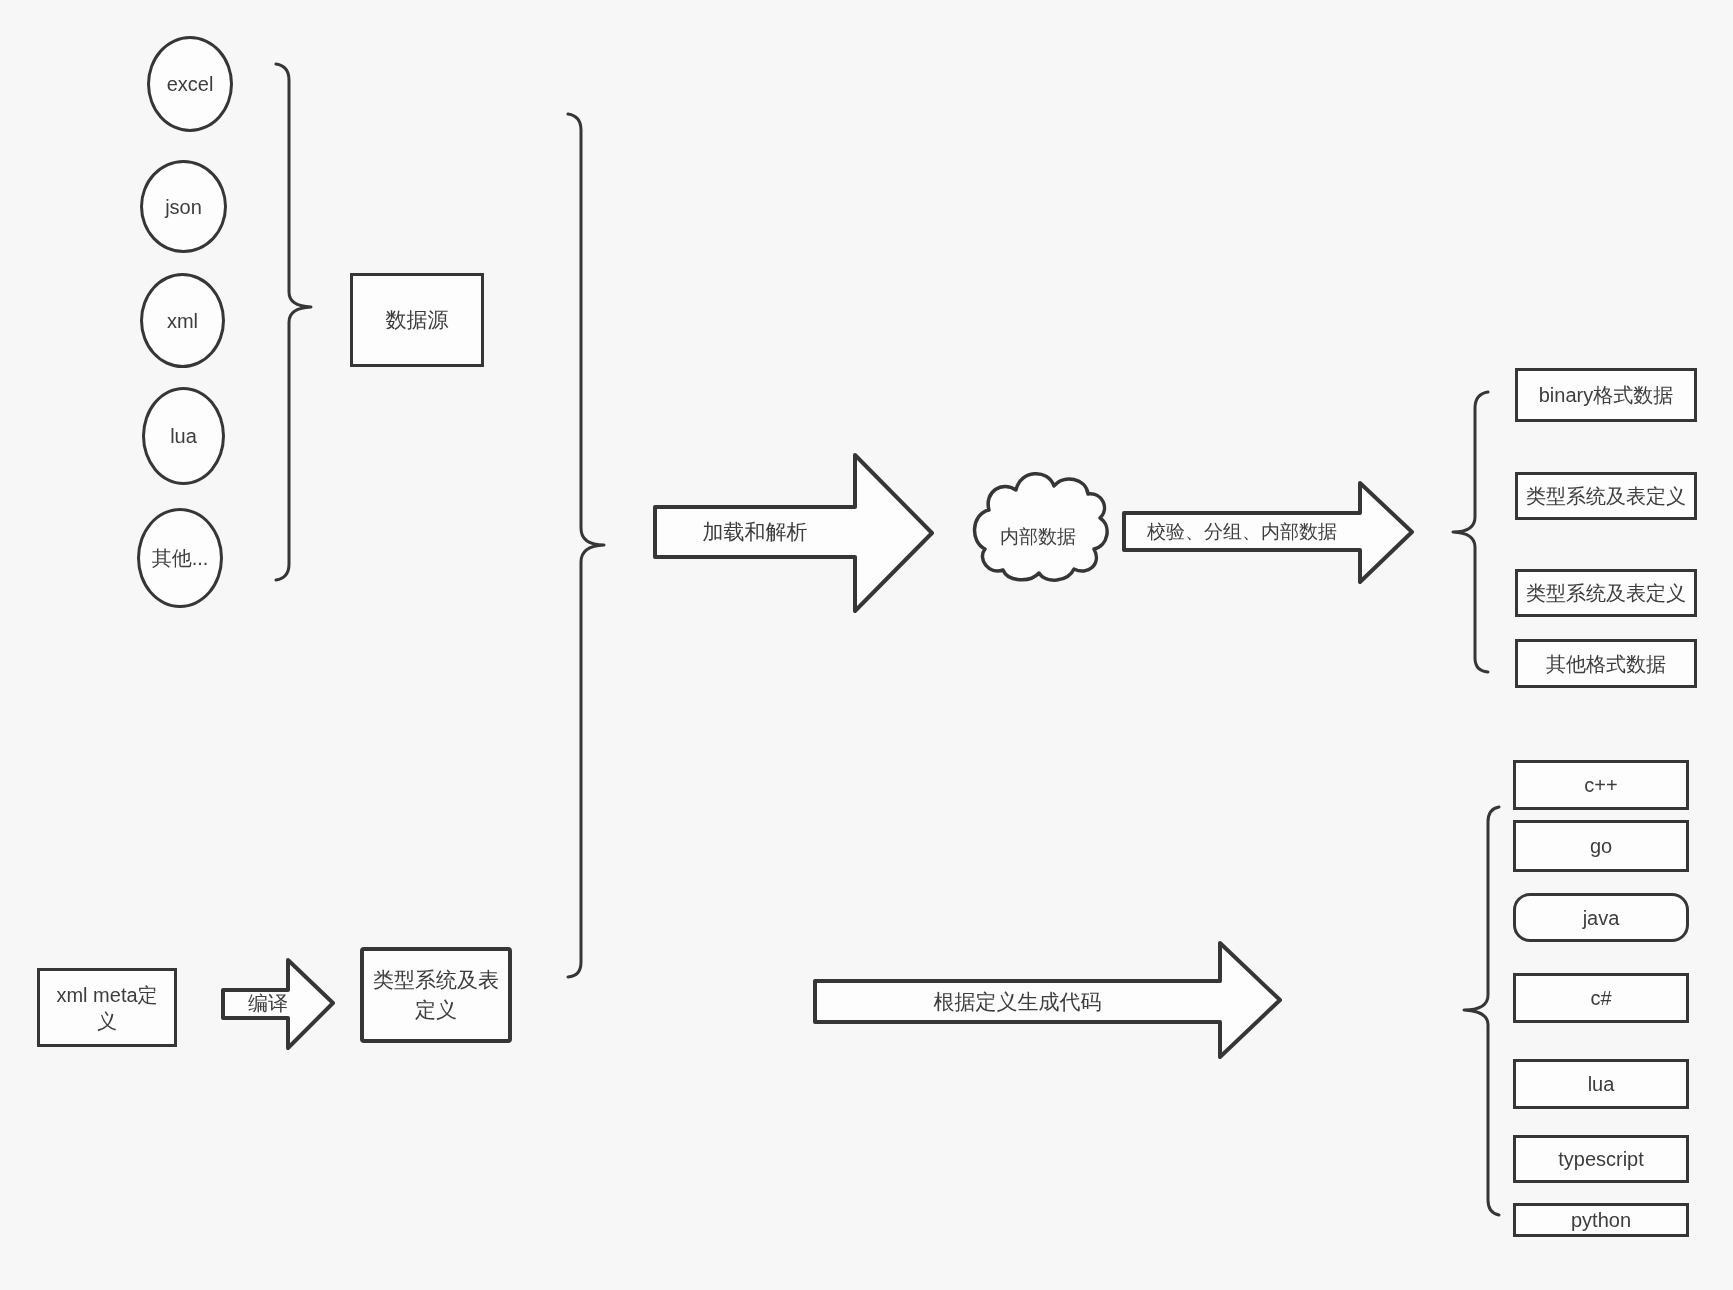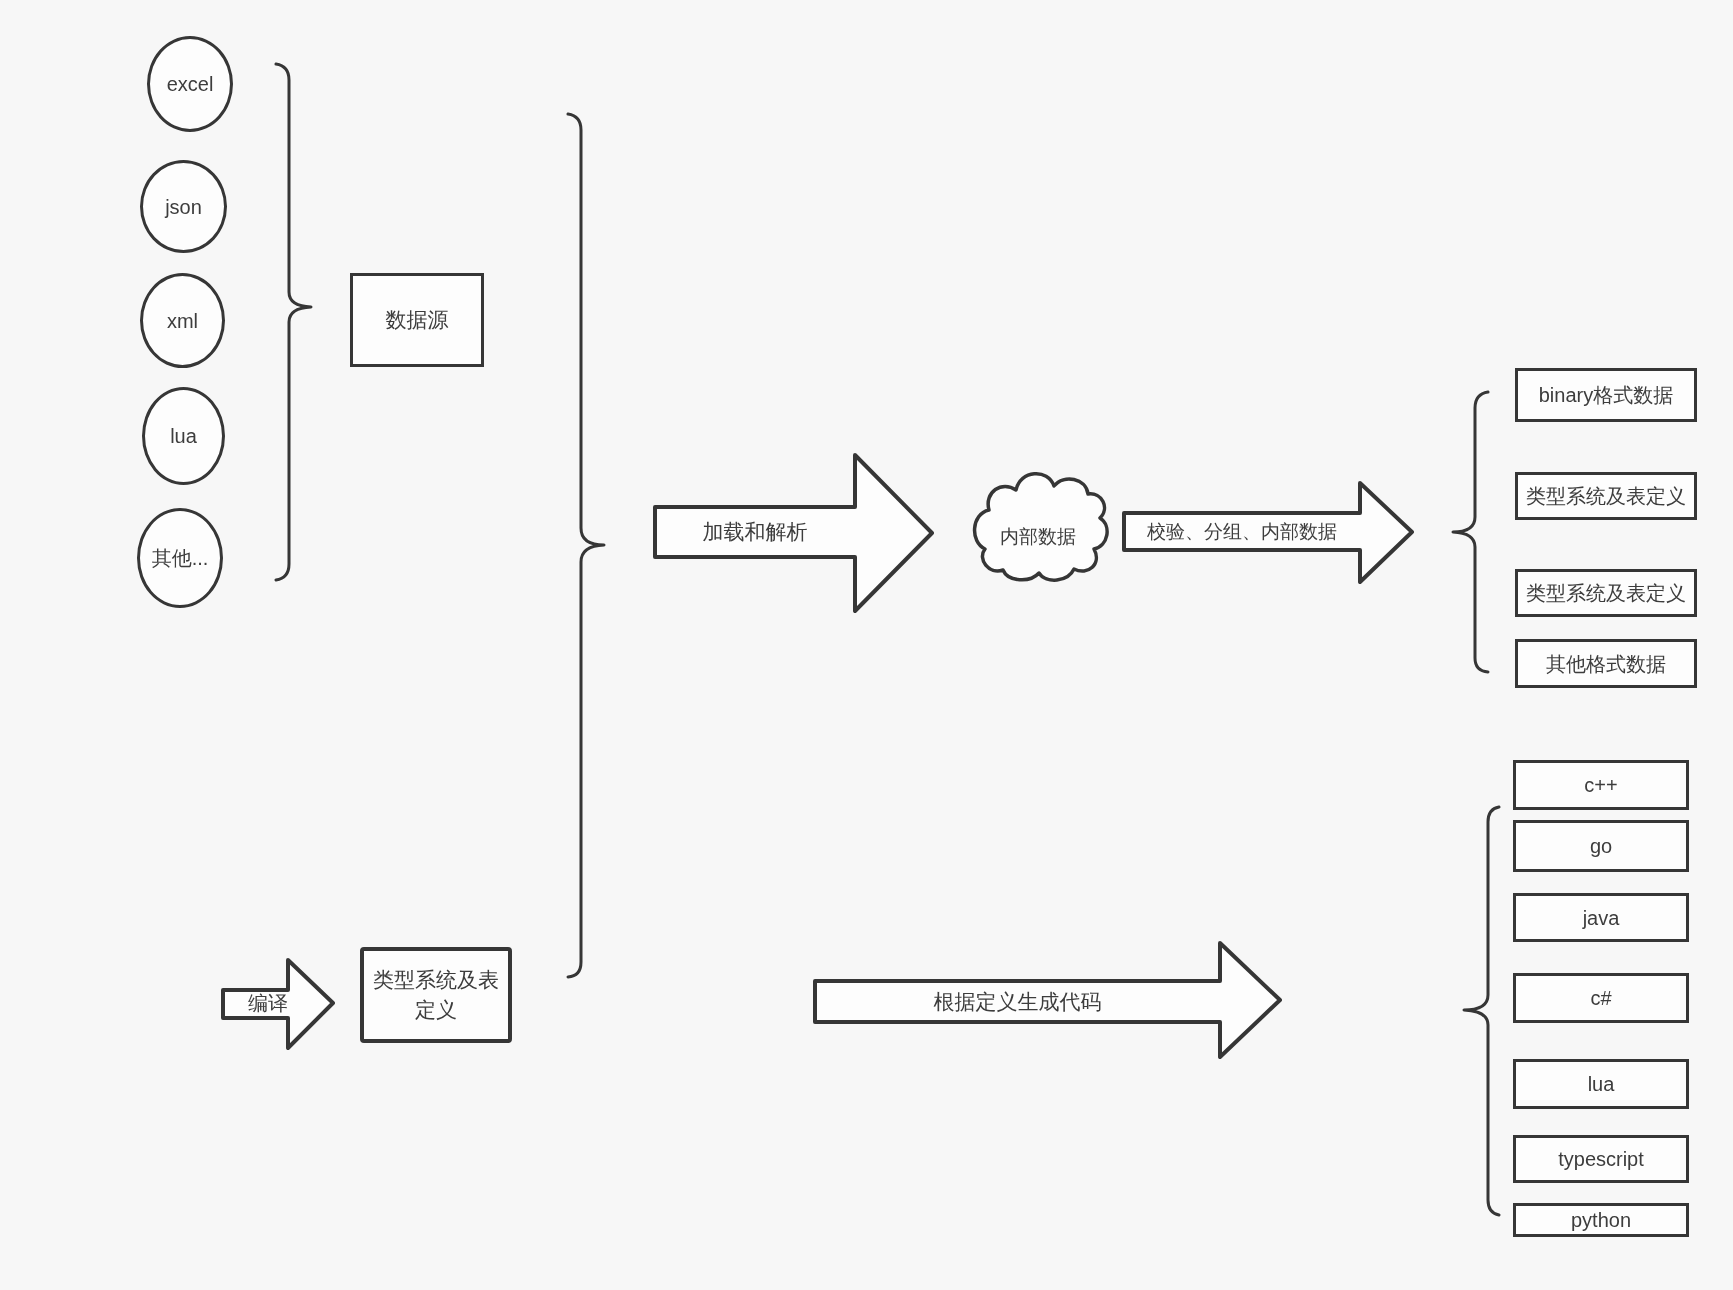--- a/index.html
+++ b/index.html
@@ -78,30 +78,33 @@
 
   <div class="lbl small" style="left:978px;top:488px;width:120px;height:97px;">内部数据</div>
 
   <div class="lbl small" style="left:1124px;top:513px;width:236px;height:37px;">校验、分组、内部数据</div>
 
   <div class="node" style="left:1515px;top:368px;width:182px;height:54px;">binary格式数据</div>
   <div class="node" style="left:1515px;top:472px;width:182px;height:48px;">类型系统及表定义</div>
   <div class="node" style="left:1515px;top:569px;width:182px;height:48px;">类型系统及表定义</div>
   <div class="node" style="left:1515px;top:639px;width:182px;height:49px;">其他格式数据</div>
 
+  <div class="node" style="left:37px;top:968px;width:140px;height:79px;">
+    <span class="wrap-span" style="width:114px;">xml meta定义</span>
+  </div>
 
   <div class="lbl" style="left:215px;top:988px;width:106px;height:30px;font-size:20px;">编译</div>
 
   <div class="node rounded" style="left:360px;top:947px;width:152px;height:96px;">
     <span class="wrap-span" style="width:136px;">类型系统及表定义</span>
   </div>
 
   <div class="lbl" style="left:815px;top:981px;width:405px;height:41px;">根据定义生成代码</div>
 
   <div class="node" style="left:1513px;top:760px;width:176px;height:50px;">c++</div>
   <div class="node" style="left:1513px;top:820px;width:176px;height:52px;">go</div>
-  <div class="node" style="left:1513px;top:893px;width:176px;height:49px;">java</div>
+  <div class="node" style="left:1513px;top:893px;width:176px;height:49px;border-radius:17px;">java</div>
   <div class="node" style="left:1513px;top:973px;width:176px;height:50px;">c#</div>
   <div class="node" style="left:1513px;top:1059px;width:176px;height:50px;">lua</div>
   <div class="node" style="left:1513px;top:1135px;width:176px;height:48px;">typescript</div>
   <div class="node" style="left:1513px;top:1203px;width:176px;height:34px;">python</div>
 
 </div>
 
 </body></html>

